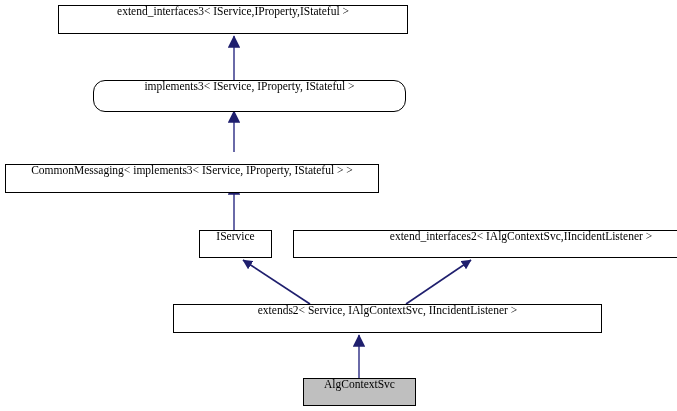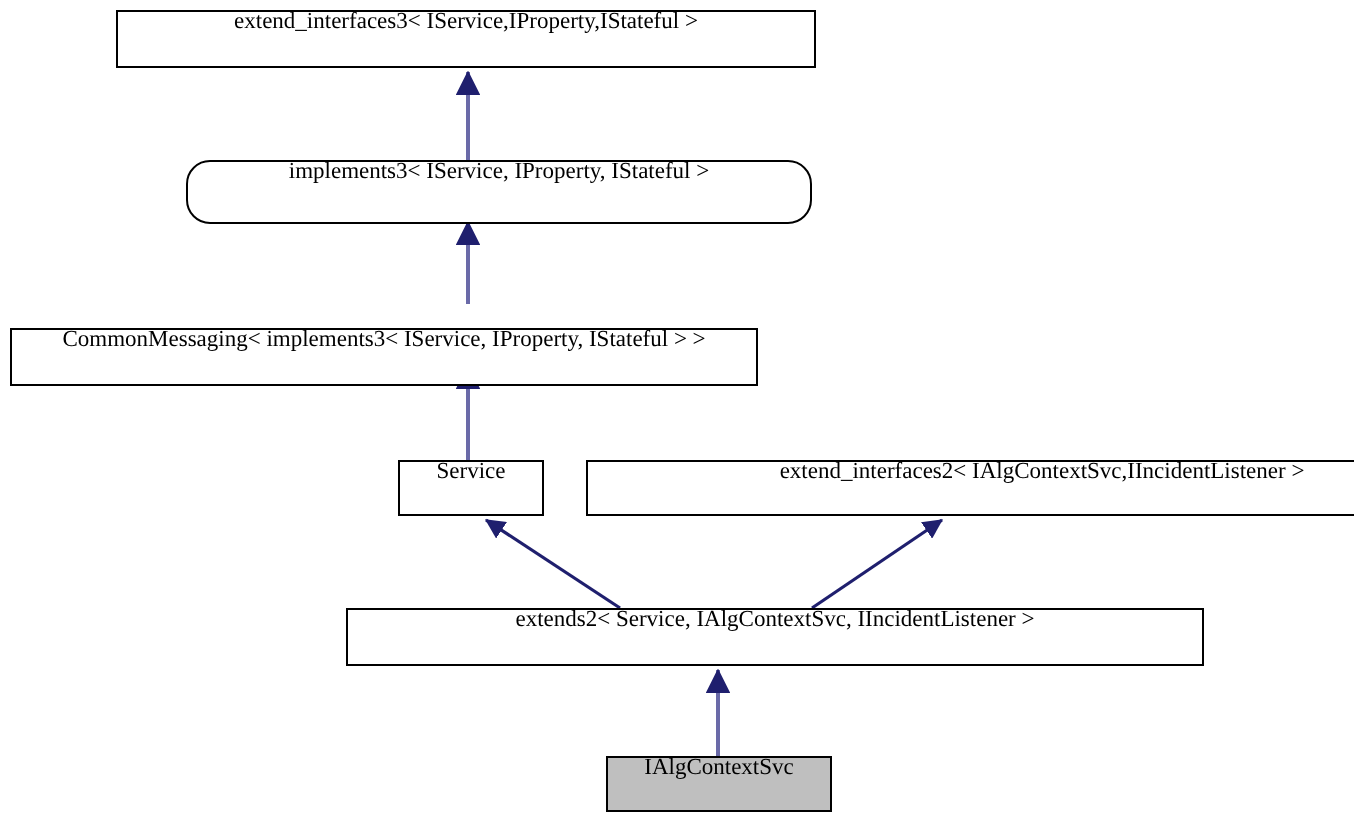--- a/index.html
+++ b/index.html
@@ -80,27 +80,27 @@
 
   <div class="uml-node" style="left:93px; top:80px; width:313px; height:32px;border-radius:12px;">
     <span class="node-label">implements3&lt; IService, IProperty, IStateful &gt;</span>
   </div>
 
   <div class="uml-node" style="left:5px; top:152px; width:374px; height:29px;margin-top:12px;">
     <span class="node-label">CommonMessaging&lt; implements3&lt; IService, IProperty, IStateful &gt; &gt;</span>
   </div>
 
   <div class="uml-node" style="left:199px; top:230px; width:73px; height:28px;">
-    <span class="node-label">Service</span>
+    <span class="node-label">IService</span>
   </div>
 
   <div class="uml-node" style="left:293px; top:230px; width:456px; height:28px;">
     <span class="node-label">extend_interfaces2&lt; IAlgContextSvc,IIncidentListener &gt;</span>
   </div>
 
   <div class="uml-node" style="left:173px; top:304px; width:429px; height:29px;">
     <span class="node-label">extends2&lt; Service, IAlgContextSvc, IIncidentListener &gt;</span>
   </div>
 
   <div class="uml-node focus" style="left:303px; top:378px; width:113px; height:28px;">
-    <span class="node-label">IAlgContextSvc</span>
+    <span class="node-label">AlgContextSvc</span>
   </div>
 </div>
 
 </body></html>

